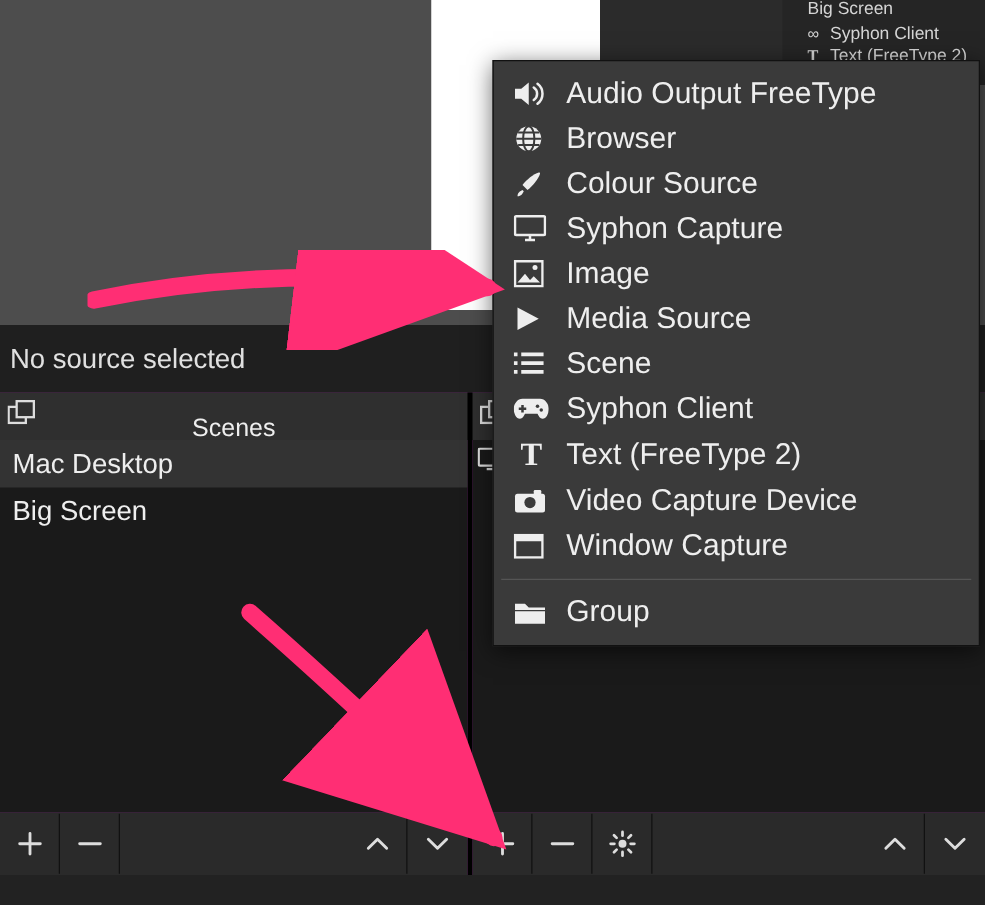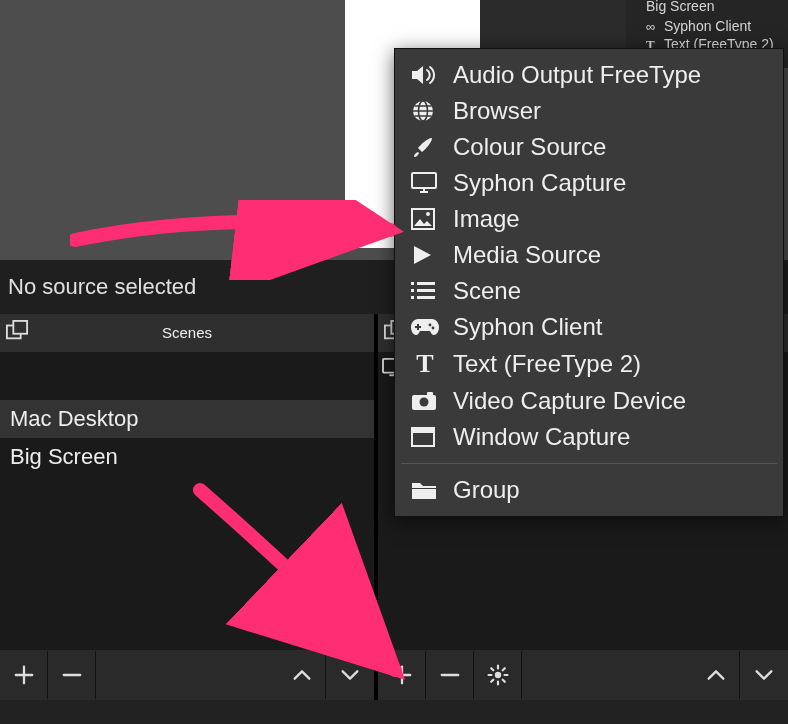--- a/index.html
+++ b/index.html
@@ -20,30 +20,30 @@
   .mini-i-syphon { left: 646px; top: 19px; }
   .mini-i-text { left: 646px; top: 37px; font-family: Georgia, serif; font-weight:bold; }
   .mini-i-vcap { left: 645px; top: 55px; }
 
   
   .nosrc { position: absolute; left: 0; top: 260px; width: 788px; height: 54px; background: #1f1f1f; color: #e0e0e0; font-size: 22px; line-height: 54px; padding-left: 8px; }
 
   
   .hdrrow { position: absolute; left: 0; top: 314px; width: 788px; height: 38px; background: #2f2f2f; }
   .hdr-scenes-icon { position: absolute; left: 6px; top: 320px; color: #ddd; font-size: 22px; }
-  .hdr-scenes { position: absolute; left: 0; top: 314px; width: 374px; height: 38px; text-align: center; line-height: 38px; color: #eee; font-size: 15px; }
+  .hdr-scenes { position: absolute; left: 0; top: 324px; width: 374px; height: 38px; text-align: center; line-height: 38px; color: #eee; font-size: 20px; }
   .hdr-vdiv { position: absolute; left: 374px; top: 314px; width: 4px; height: 410px; background: #000; }
   .hdr-sources-icon { position: absolute; left: 384px; top: 320px; color: #ddd; font-size: 22px; }
   .right-bar-accent1 { position:absolute; left:780px; top:360px; width:8px; height:20px; background:#176b2a; }
   .right-bar-accent2 { position:absolute; left:780px; top:440px; width:8px; height:10px; background:#1e7fc2; }
 
   
   .scenes-body { position: absolute; left: 0; top: 352px; width: 374px; height: 298px; background: #1a1a1a; }
   .scene-item { font-size: 22px; color: #eee; padding: 6px 10px; }
-  .scene-item.sel { background: #333; margin-top: 48px; }
+  .scene-item.sel { background: #333; }
 
   
   .sources-body { position: absolute; left: 378px; top: 352px; width: 410px; height: 298px; background: #1a1a1a; }
   .src-icon-hint { position: absolute; left: 382px; top: 358px; color: #ddd; font-size: 22px; }
 
   
   .toolbar { position: absolute; top: 650px; height: 50px; background: #2a2a2a; display: flex; align-items: center; }
   .toolbar.left { left: 0; width: 374px; }
   .toolbar.right { left: 378px; width: 410px; }
   .tbtn { width: 48px; height: 48px; display: flex; align-items: center; justify-content: center; color: #ddd; font-size: 28px; border-right: 1px solid #111; cursor: pointer; }

